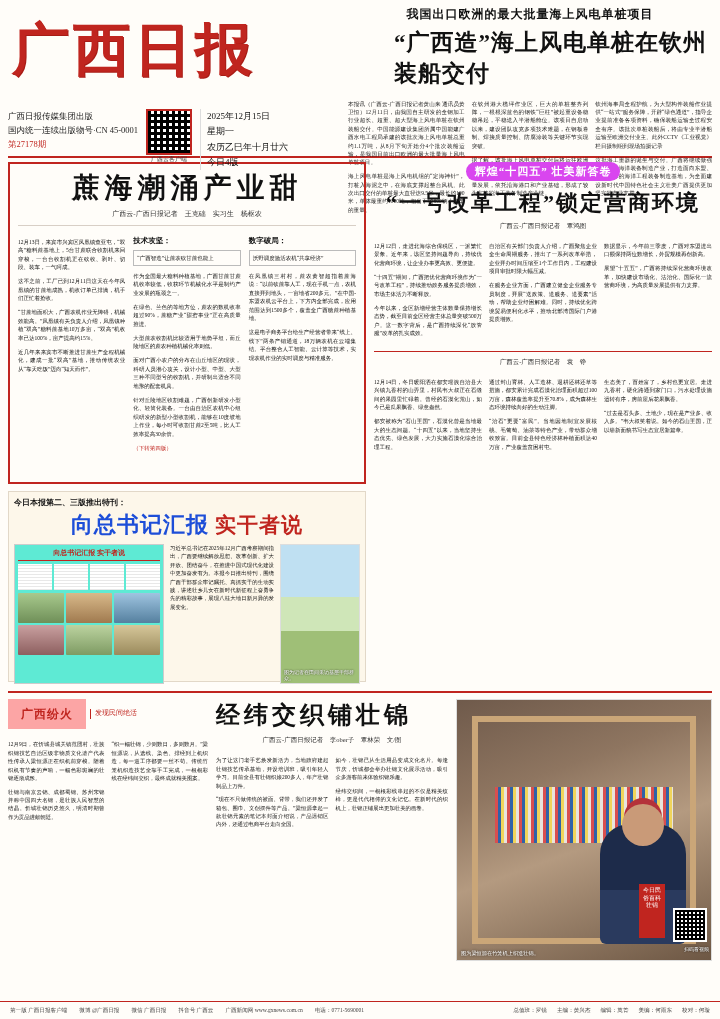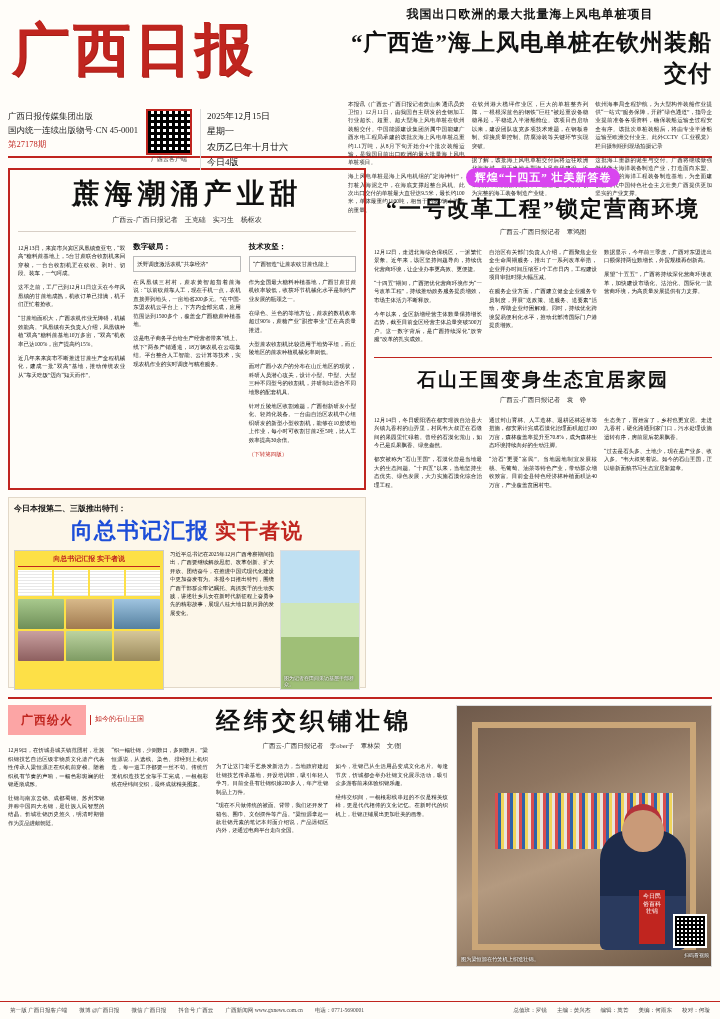--- a/index.html
+++ b/index.html
@@ -29,28 +29,28 @@
   .qr { width: 46px; height: 46px; background:
       repeating-linear-gradient(90deg,#000 0 3px,#fff 3px 6px),
       repeating-linear-gradient(0deg,#000 0 3px,transparent 3px 6px);
       background-blend-mode: multiply; border: 2px solid #c0251f; }
   .qr-label { font-size: 6px; text-align: center; color:#333; }
   .mast-date { font-size: 9px; line-height: 1.7; padding-left: 6px; border-left: 1px solid #ddd; }
 
   .mast-right { flex: 1; padding-left: 10px; }
   .kicker { font-size: 12px; font-weight: bold; text-align: center; letter-spacing: 1px; }
   .head-main {
-    font-size: 23px; font-weight: bold; text-align: right; letter-spacing: 1px;
-    margin-top: 4px; margin-bottom: 5px;
+    font-size: 23px; font-weight: bold; text-align: left; letter-spacing: 1px;
+    margin-top: 4px; margin-bottom: 5px; margin-left: 46px;
   }
   .news-cols { display: flex; gap: 7px; font-size: 5.6px; line-height: 1.5; text-align: justify; color: #222; }
   .news-cols > div { flex: 1; }
 
   
-  .body-grid { display: flex; gap: 8px; margin-top: 10px; height: 520px; }
+  .body-grid { display: flex; gap: 8px; margin-top: 4px; height: 520px; }
   .col-left { width: 358px; }
   .col-right { width: 338px; }
 
   
   .feature-box { border: 2px solid #c0251f; padding: 8px 8px 6px; height: 322px; }
   .feature-title {
     font-size: 28px; font-weight: bold; text-align: center; letter-spacing: 5px;
     color: #111; line-height: 1.15;
   }
   .feature-sub { font-size: 12.5px; text-align: center; margin-top: 6px; letter-spacing: .5px; }
@@ -62,21 +62,21 @@
   .quotebox { border: 1px solid #bbb; padding: 3px; margin: 3px 0; font-size: 5.5px; line-height:1.5; }
   .jump { color: #c0251f; }
 
   
   .special { margin-top: 7px; border: 1px solid #e2d8c8; background: #fdf7ea; height: 191px; padding: 5px; position: relative; }
   .special-tag { font-size: 8px; font-weight: bold; }
   .special-head { display:flex; align-items:center; justify-content:center; gap:6px; margin: 2px 0 4px;}
   .special-head .blue { color:#1d4ed8; font-size: 22px; font-weight: bold; letter-spacing: 1px;}
   .special-head .red { color:#c0251f; font-size: 21px; font-weight: bold; letter-spacing: 1px;}
   .special-body { display: flex; gap: 6px; }
-  .mini-paper { width: 150px; height: 140px; background:#fde047; border:1px solid #ccc; padding:3px; }
+  .mini-paper { width: 150px; height: 140px; background:#5eead4; border:1px solid #ccc; padding:3px; }
   .mini-paper .mp-title { font-size:7px; color:#c0251f; font-weight:bold; text-align:center; border-bottom:1px solid #c0251f; padding-bottom:2px;}
   .mp-grid { display:grid; grid-template-columns: repeat(4,1fr); gap:2px; margin-top:3px; }
   .mp-cell { height:26px; background: repeating-linear-gradient(0deg,#e8e8e8 0 1px,#fff 1px 3px); }
   .mp-photos { display:grid; grid-template-columns: repeat(3,1fr); gap:2px; margin-top:3px; }
   .mp-ph { height:30px; border-radius:1px; }
   .special-text { width: 104px; font-size: 5.4px; line-height: 1.55; text-align: justify; }
   .special-photo { flex:1; height:140px; position: relative; overflow: hidden; border:1px solid #ddd;
     background: linear-gradient(#bfe0f2 0 38%, #cfe6b8 38% 62%, #9fbf77 62% 100%); }
   .sp-cap { position:absolute; bottom:2px; left:3px; right:3px; font-size:5px; color:#fff; text-shadow:0 0 2px #000; }
 
@@ -186,34 +186,34 @@
         <div class="feature-byline">广西云-广西日报记者　王克础　实习生　杨枢农</div>
         <div class="hr-thin"></div>
         <div class="f-cols">
           <div>
             <p>12月13日，来宾市兴宾区凤凰镇查亚屯，“双高”糖料蔗基地上，5台甘蔗联合收割机来回穿梭，一台台收割机正在砍收、剥叶、切段、装车，一气呵成。</p>
             <p>这不之前，工厂已到12月11日这天在今年凤凰镇的甘蔗地成熟，机收订单已排满，机手们正忙着抢收。</p>
             <p>“甘蔗地面积大，广西农机作业无障碍，机械效能高。”凤凰镇有关负责人介绍，凤凰镇种植“双高”糖料蔗基地10万多亩，“双高”机收率已达100%，亩产提高约15%。</p>
             <p>近几年来来宾市不断推进甘蔗生产全程机械化，建成一批“双高”基地，推动传统农业从“靠天吃饭”迈向“知天而作”。</p>
           </div>
           <div>
-            <div class="subhead">数字破局：</div>
-            <div class="quotebox">沃野调度激活农机“共享经济”</div>
-            <p>在凤凰镇三村村，蔗农黄智超指着蔗海说：“以前砍蔗靠人工，现在手机一点，农机直接开到地头，一亩地省200多元。”在中国-东盟农机云平台上，下方内全部完成，应用范围达到1500多个，覆盖全广西糖蔗种植基地。</p>
-            <p>这是电子商务平台给生产经营者带来“线上、线下”两条产销通道，18万辆农机在云端集结。平台整合人工智能、云计算等技术，实现农机作业的实时调度与精准服务。</p>
-          </div>
-          <div>
             <div class="subhead">技术攻坚：</div>
             <div class="quotebox">“广西智造”让蔗农砍甘蔗也能上</div>
             <p>作为全国最大糖料种植基地，广西甘蔗甘蔗机收率较低，收获环节机械化水平是制约产业发展的瓶颈之一。</p>
             <p>在绿色、兰色的等地方位，蔗农的数机收率超过90%，蔗糖产业“甜蜜事业”正在高质量推进。</p>
             <p>大型蔗农收割机比较适用于地势平坦，而丘陵地区的蔗农种植机械化率则低。</p>
             <p>面对广西小农户的分布在山丘地区的现状，科研人员潜心攻关，设计小型、中型、大型三种不同型号的收割机，并研制出适合不同地形的配套机具。</p>
             <p>针对丘陵地区收割难题，广西创新研发小型化、轻简化装备。一台由自治区农机中心组织研发的新型小型收割机，能够在10度坡地上作业，每小时可收割甘蔗2至5吨，比人工效率提高30余倍。</p>
             <p class="jump">（下转第四版）</p>
+          </div>
+          <div>
+            <div class="subhead">数字破局：</div>
+            <div class="quotebox">沃野调度激活农机“共享经济”</div>
+            <p>在凤凰镇三村村，蔗农黄智超指着蔗海说：“以前砍蔗靠人工，现在手机一点，农机直接开到地头，一亩地省200多元。”在中国-东盟农机云平台上，下方内全部完成，应用范围达到1500多个，覆盖全广西糖蔗种植基地。</p>
+            <p>这是电子商务平台给生产经营者带来“线上、线下”两条产销通道，18万辆农机在云端集结。平台整合人工智能、云计算等技术，实现农机作业的实时调度与精准服务。</p>
           </div>
         </div>
       </div>
 
       <div class="special">
         <div class="special-tag">今日本报第二、三版推出特刊：</div>
         <div class="special-head">
           <span class="blue">向总书记汇报</span>
           <span class="red">实干者说</span>
         </div>
@@ -260,21 +260,20 @@
           <p>在服务企业方面，广西建立健全企业服务专员制度，开展“送政策、送服务、送要素”活动，帮助企业纾困解难。同时，持续优化跨境贸易便利化水平，推动北部湾国际门户港提质增效。</p>
         </div>
         <div>
           <p>数据显示，今年前三季度，广西对东盟进出口额保持两位数增长，外贸规模再创新高。</p>
           <p>展望“十五五”，广西将持续深化营商环境改革，加快建设市场化、法治化、国际化一流营商环境，为高质量发展提供有力支撑。</p>
         </div>
       </div>
 
       <div class="divider-red"></div>
 
-      <div class="r-title2">石山王国变身生态宜居家园</div>
       <div class="r-byline">广西云-广西日报记者　袁　铮</div>
       <div class="r-cols">
         <div>
           <p>12月14日，冬日暖阳洒在都安瑶族自治县大兴镇九香村的山弄里，村民韦大叔正在石缝间的果园里忙碌着。曾经的石漠化荒山，如今已是瓜果飘香、绿意盎然。</p>
           <p>都安被称为“石山王国”，石漠化曾是当地最大的生态问题。“十四五”以来，当地坚持生态优先、绿色发展，大力实施石漠化综合治理工程。</p>
         </div>
         <div>
           <p>通过封山育林、人工造林、退耕还林还草等措施，都安累计完成石漠化治理面积超过100万亩，森林覆盖率提升至70.8%，成为森林生态环境持续向好的生动注脚。</p>
           <p>“治石”更要“富民”。当地因地制宜发展核桃、毛葡萄、油茶等特色产业，带动群众增收致富。目前全县特色经济林种植面积达40万亩，产业覆盖贫困村屯。</p>
         </div>
@@ -283,21 +282,21 @@
           <p>“过去是石头多、土地少，现在是产业多、收入多。”韦大叔笑着说。如今的石山王国，正以崭新面貌书写生态宜居新篇章。</p>
         </div>
       </div>
     </div>
   </div>
 
   <div class="bottom">
     <div class="b-left">
       <div class="b-logo">
         <div class="b-logo-mark">广西纷火</div>
-        <div class="b-logo-sub">如今的石山王国</div>
+        <div class="b-logo-sub">发现民间绝活</div>
       </div>
       <div class="b-cols">
         <div>
           <p>12月9日，在忻城县城关镇范团村，壮族织锦技艺自治区级非物质文化遗产代表性传承人梁恒源正在织机前穿梭。随着织机有节奏的声响，一幅色彩斑斓的壮锦逐渐成形。</p>
           <p>壮锦与南京云锦、成都蜀锦、苏州宋锦并称中国四大名锦，是壮族人民智慧的结晶。忻城壮锦历史悠久，明清时期曾作为贡品进献朝廷。</p>
         </div>
         <div>
           <p>“织一幅壮锦，少则数日，多则数月。”梁恒源说，从选线、染色、排经到上机织造，每一道工序都要一丝不苟。传统竹笼机织造技艺全靠手工完成，一根根彩线在经纬间交织，最终成就精美图案。</p>
         </div>
       </div>

